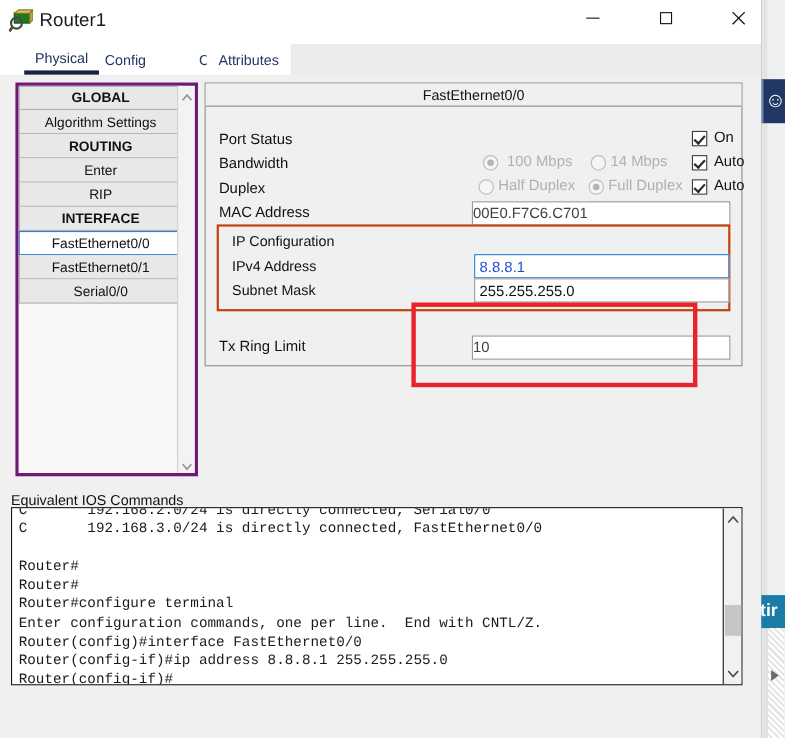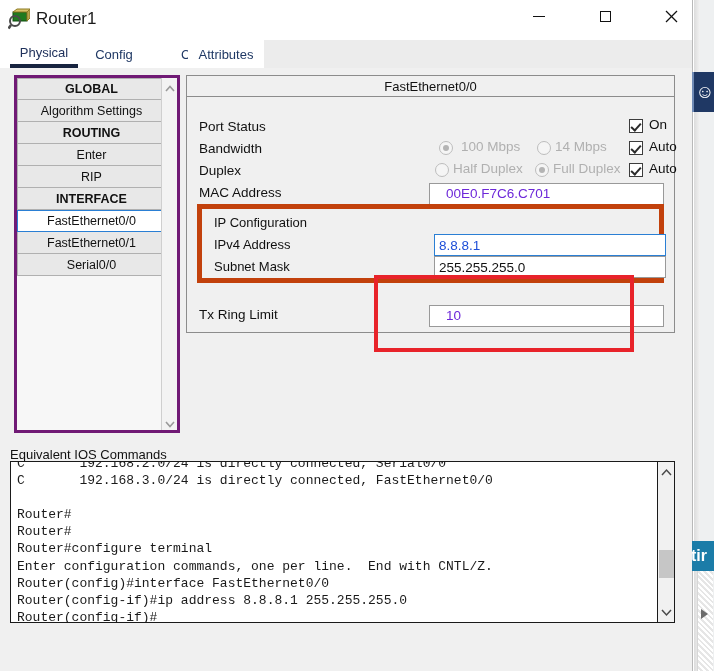--- a/index.html
+++ b/index.html
@@ -153,21 +153,21 @@
     font-size: 13px;
     color: #1f3864;
     background: transparent;
     white-space: nowrap;
     cursor: default;
   }
   .tab.active {
     color: #20325c;
     border-bottom: 4px solid #17243f;
   }
-  #tab-physical  { left: 10px;  width: 68px; text-align: right; }
+  #tab-physical  { left: 22px;  width: 68px; text-align: right; }
   #tab-config    { left: 84px;  width: 60px; }
   #tab-cli       { left: 148px; width: 36px; margin-left: 25px; }
   #tab-attrs     { left: 188px; width: 76px; background:#ffffff; }
 
   .client-area {
     position: absolute; left: 0; top: 68px;
     width: 692px; height: 603px;
     background: #f0f0f0;
   }
 
@@ -301,37 +301,37 @@
   #rb-half    { left: 248px; top: 87px; }
   #lbl-half   { left: 266px; top: 85px; }
   #rb-full    { left: 348px; top: 87px; }
   #lbl-full   { left: 366px; top: 85px; }
 
   .tfield {
     position: absolute;
     background: #ffffff;
     border: 1px solid #999999;
     font-size: 13.5px;
-    color: #6d28d9;
-    padding: 0 16px;
+    color: #404040;
+    padding: 0 0;
     line-height: 20px;
     display: flex; align-items: center;
     white-space: nowrap;
     overflow: hidden;
   }
   #fld-mac    { left: 242px; top: 107px; width: 235px; height: 22px; }
   #fld-txring { left: 242px; top: 229px; width: 235px; height: 22px; }
 
   
   .ipgroup {
     position: absolute;
     left: 10px; top: 128px;
     width: 467px; height: 79px;
     background: #f0f0f0;
-    border: 5px solid #c2410c;
+    border: 2px solid #c2410c;
   }
   .ipgroup .gl {
     position: absolute;
     font-size: 13px; color: #111;
     white-space: nowrap;
   }
   #lbl-ipcfg   { left: 12px; top: 6px; }
   #lbl-ipv4    { left: 12px; top: 28px; }
   #lbl-subnet  { left: 12px; top: 50px; }
   #fld-ipv4 {

